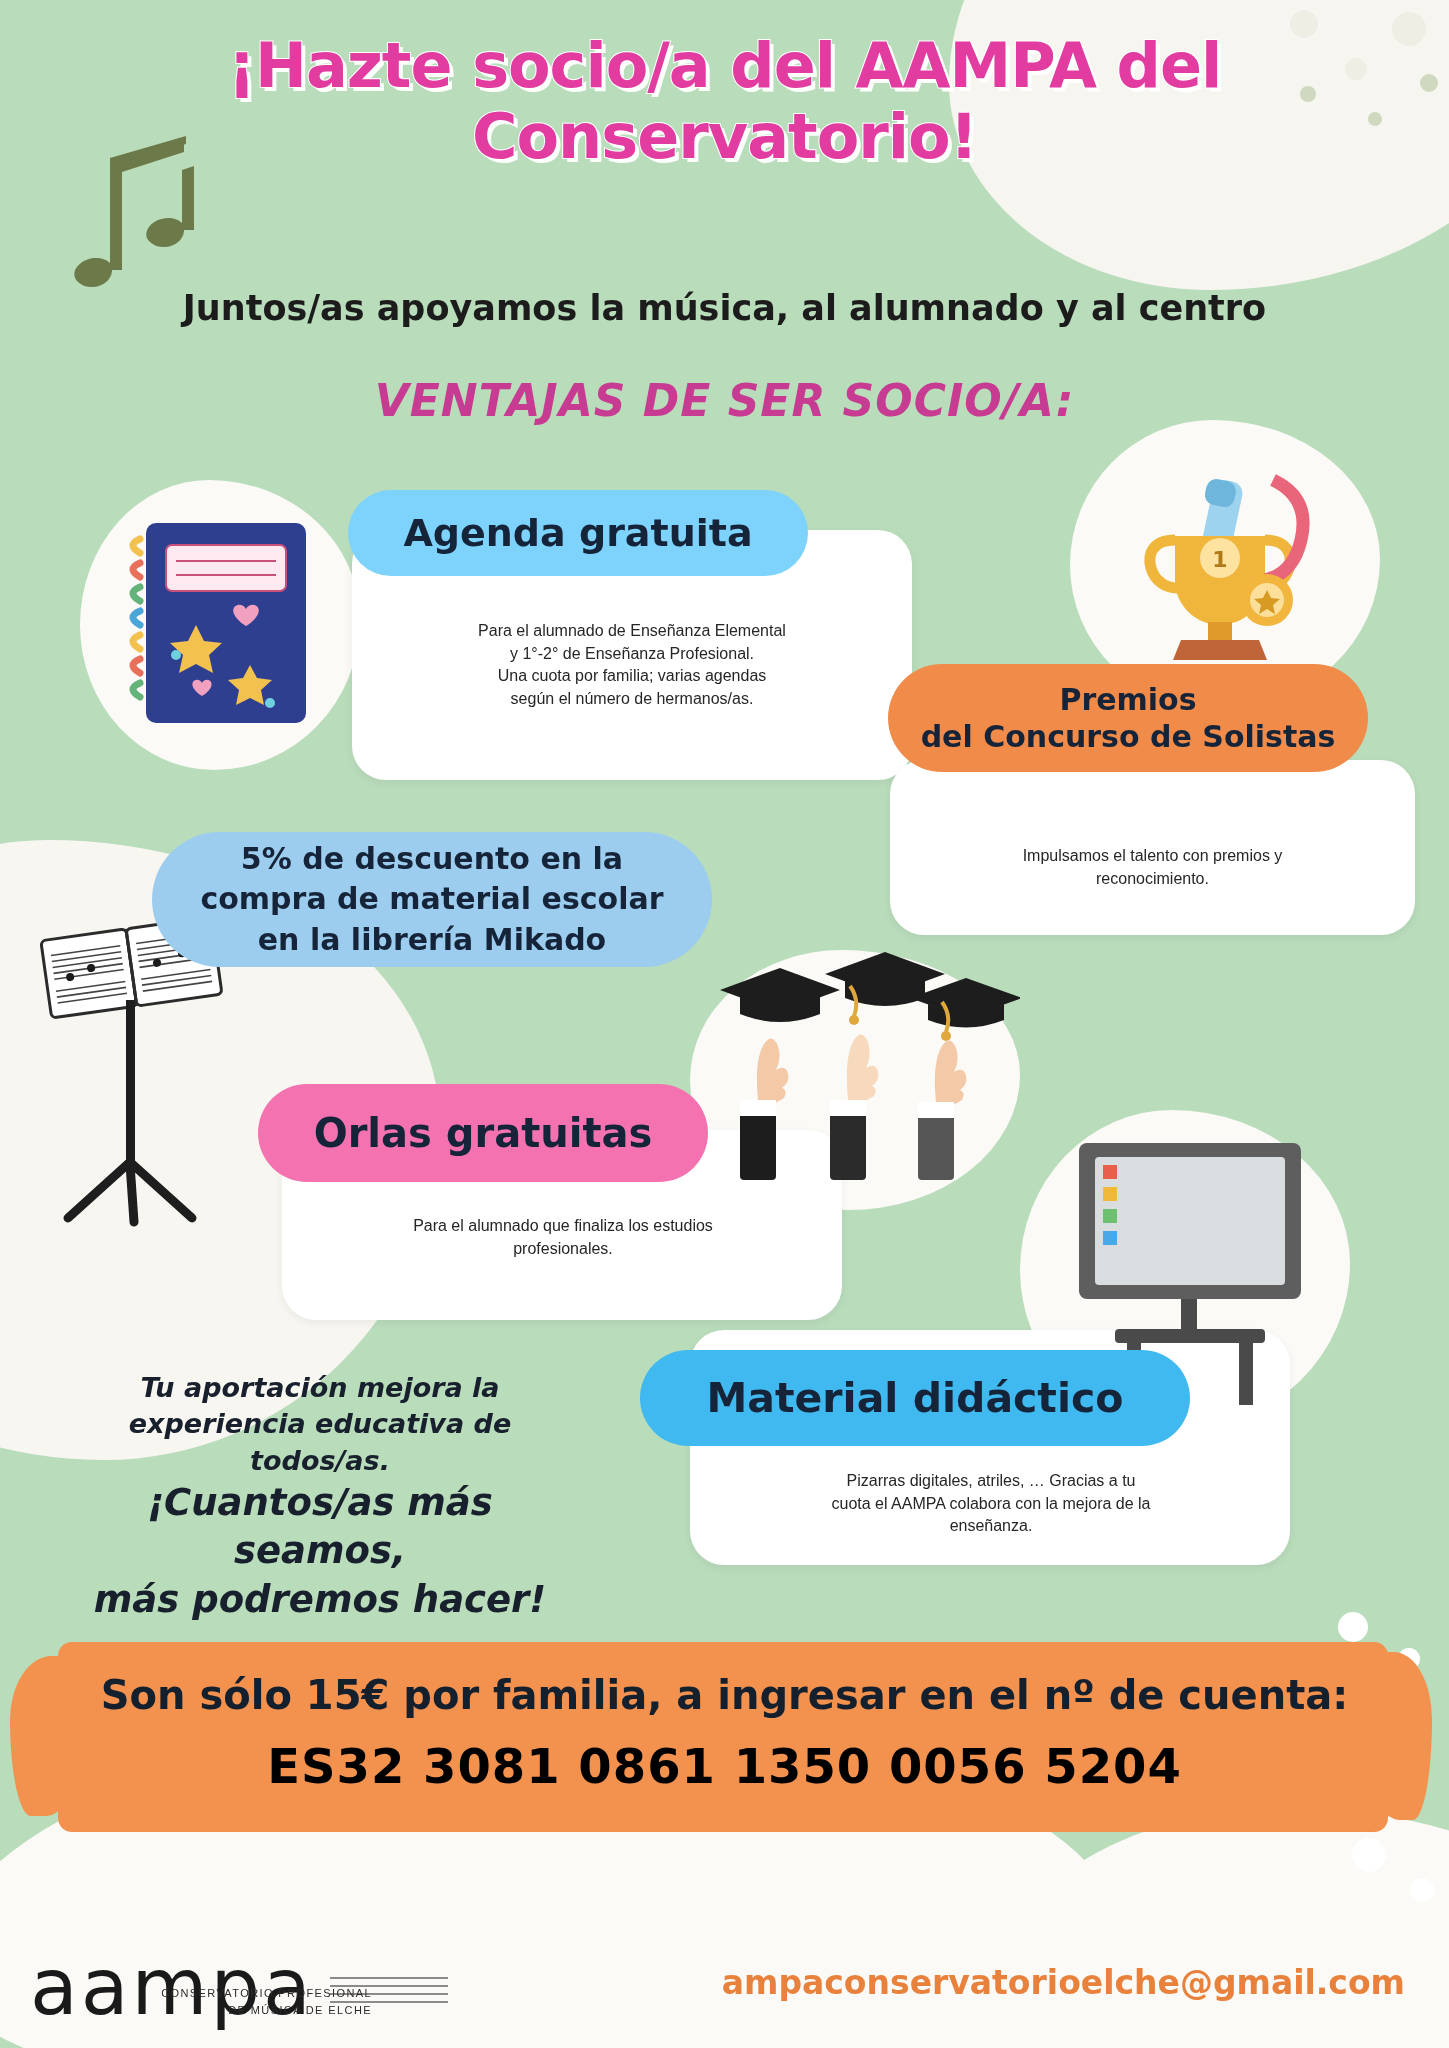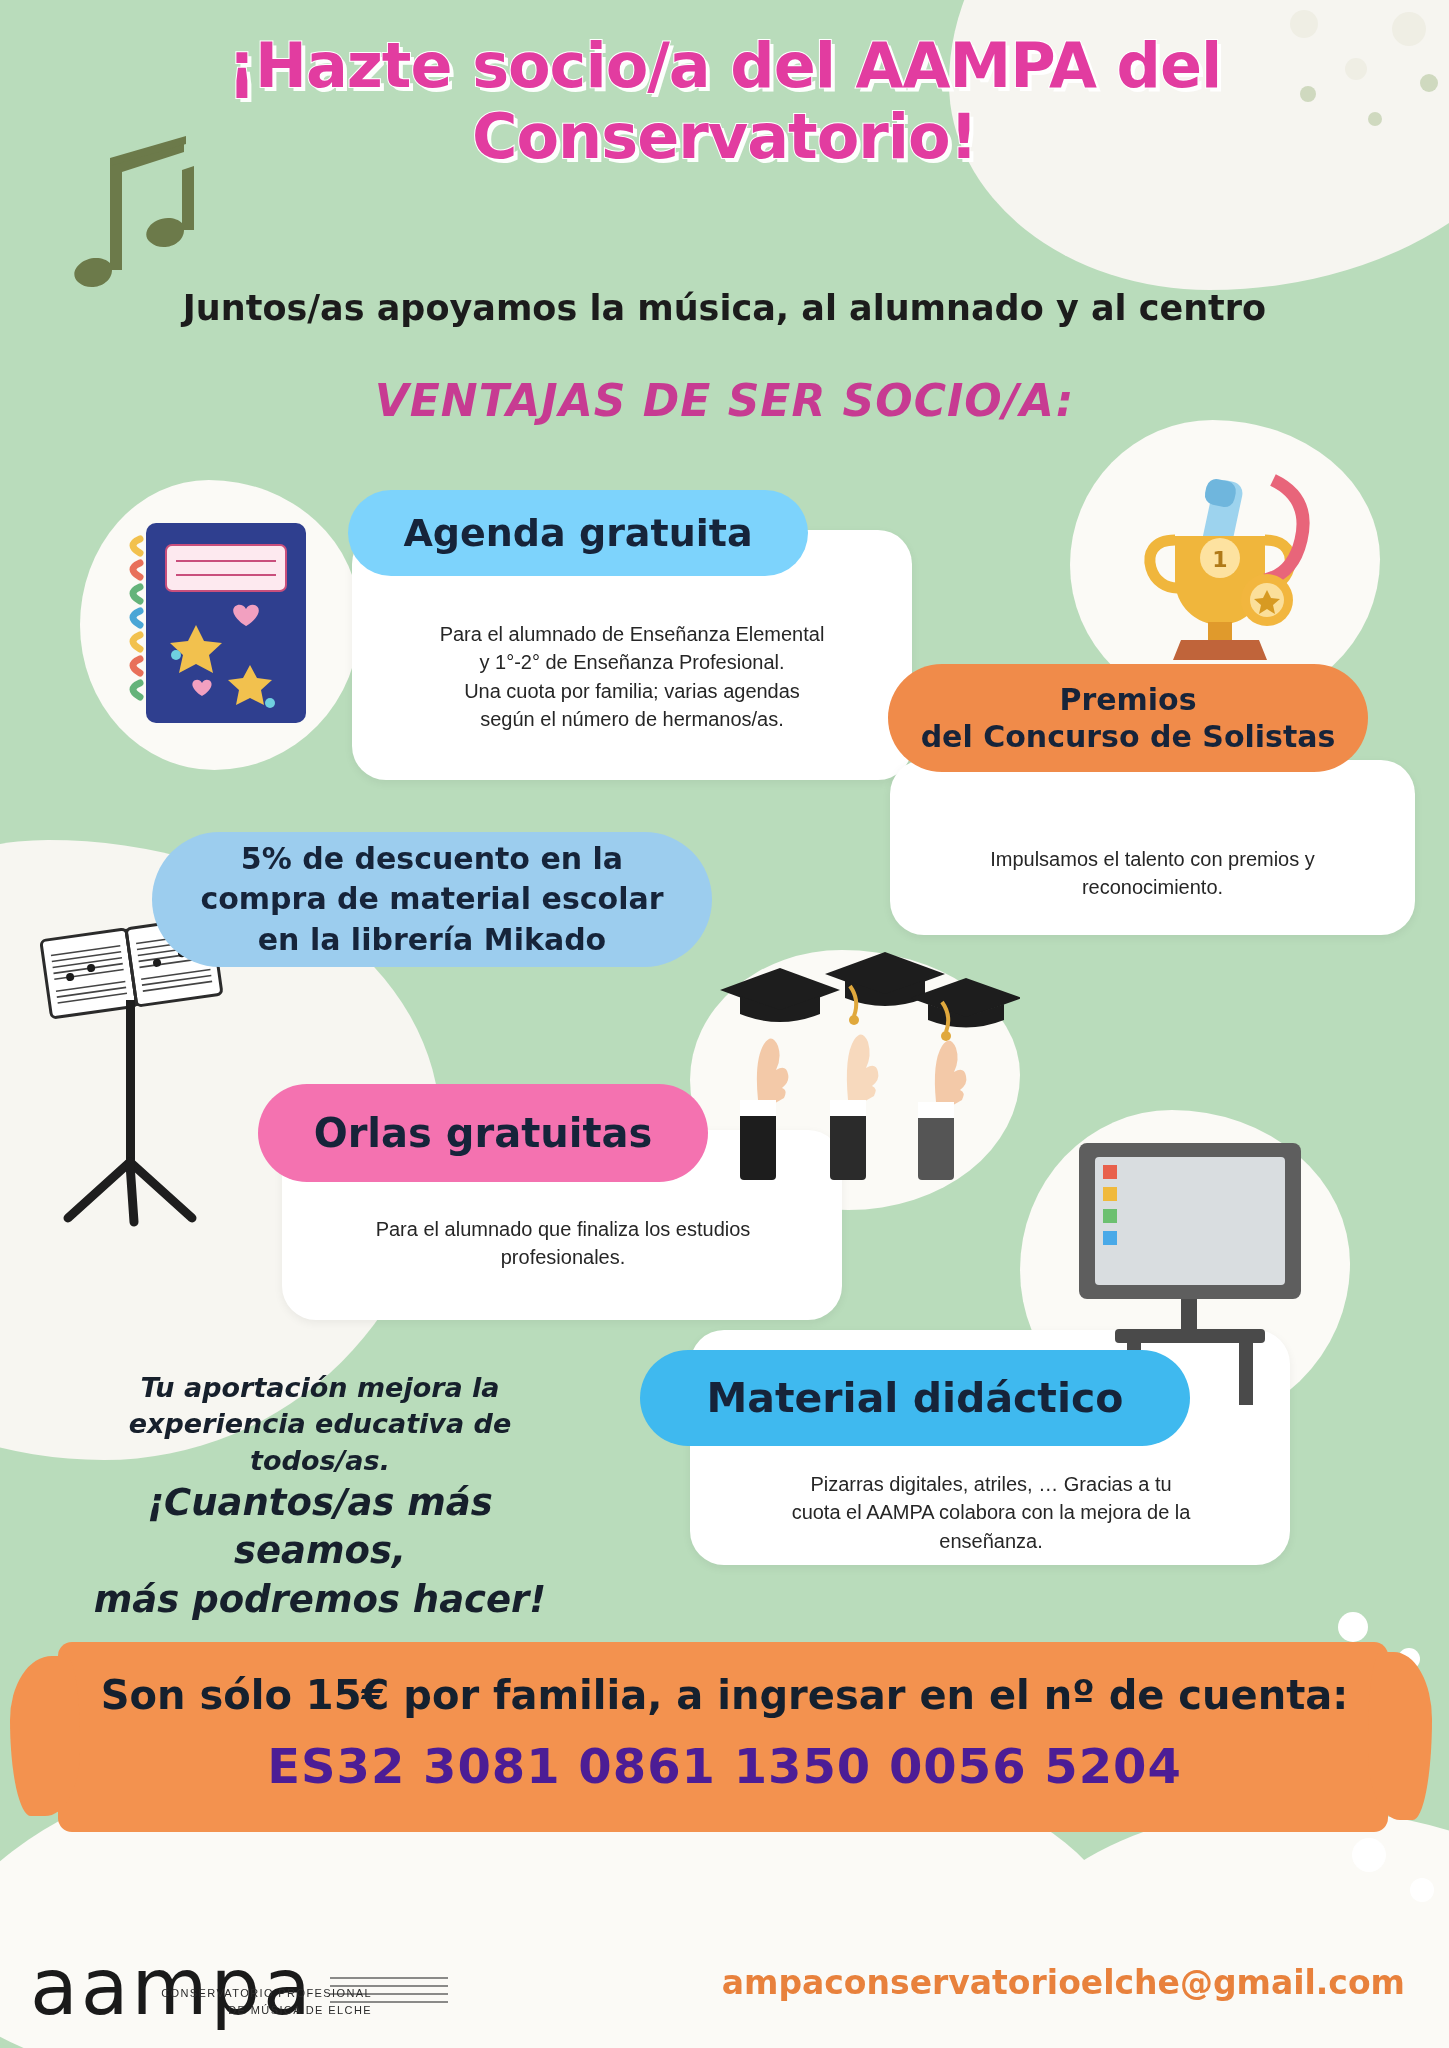--- a/index.html
+++ b/index.html
@@ -83,21 +83,21 @@
     position: absolute;
     background: #ffffff;
     border-radius: 34px;
     box-shadow: 0 3px 10px rgba(0,0,0,.06);
     z-index: 3;
   }
   .card-body {
     position: absolute;
     text-align: center;
     font-family: "Liberation Sans", sans-serif;
-    font-size: 20px;
+    font-size: 16px;
     line-height: 1.42;
     color: #262626;
     z-index: 5;
   }
   .pill {
     position: absolute;
     border-radius: 999px;
     display: flex; align-items: center; justify-content: center;
     text-align: center;
     font-family: "DejaVu Sans", sans-serif;
@@ -155,21 +155,21 @@
     position: absolute; top: 1672px; left: 0; width: 1449px;
     text-align: center;
     font-family: "DejaVu Sans", sans-serif;
     font-weight: bold; font-size: 40px; color: #15202e;
     z-index: 6;
   }
   .banner-l2 {
     position: absolute; top: 1738px; left: 0; width: 1449px;
     text-align: center;
     font-family: "DejaVu Sans", sans-serif;
-    font-weight: bold; font-size: 48px; color: #4c1d95;
+    font-weight: bold; font-size: 48px; color: #000000;
     letter-spacing: 1px;
     z-index: 6;
   }
 
   
   .logo {
     position: absolute; left: 30px; bottom: 26px; z-index: 7;
     width: 460px;
   }
   .logo-word {

